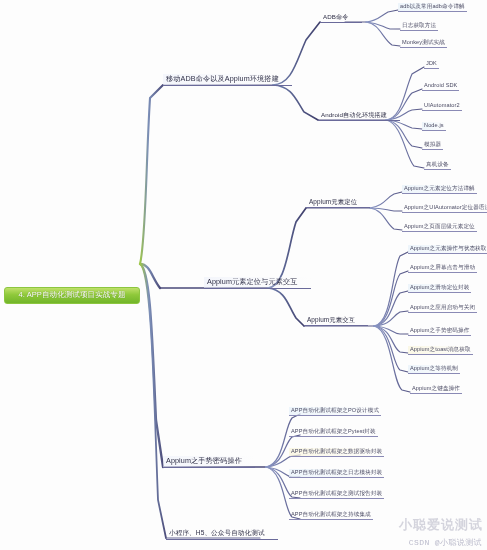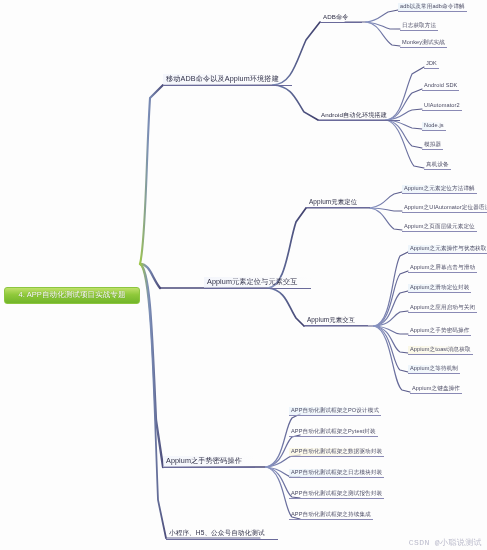--- a/index.html
+++ b/index.html
@@ -215,15 +215,16 @@
 
   <div class="node leaf tint-c" style="left:289px; top:407px;">APP自动化测试框架之PO设计模式</div>
   <div class="node leaf" style="left:289px; top:428px;">APP自动化测试框架之Pytest封装</div>
   <div class="node leaf tint-b" style="left:289px; top:448px;">APP自动化测试框架之数据驱动封装</div>
   <div class="node leaf tint-c" style="left:289px; top:469px;">APP自动化测试框架之日志模块封装</div>
   <div class="node leaf" style="left:289px; top:490px;">APP自动化测试框架之测试报告封装</div>
   <div class="node leaf" style="left:289px; top:511px;">APP自动化测试框架之持续集成</div>
 
   <div class="node lvl2" style="left:166px; top:528px; font-size:6.6px; border-bottom-width:1px;">小程序、H5、公众号自动化测试</div>
 
+  <div class="wm-big">小聪爱说测试</div>
   <div class="wm-small">CSDN @小聪说测试</div>
 
 </div>
 
 </body></html>

